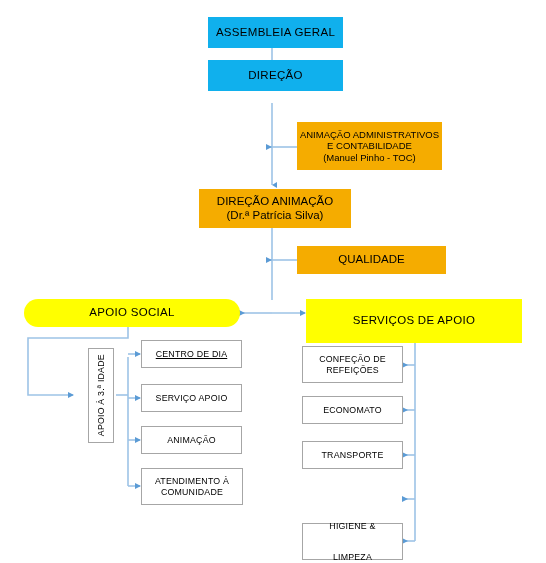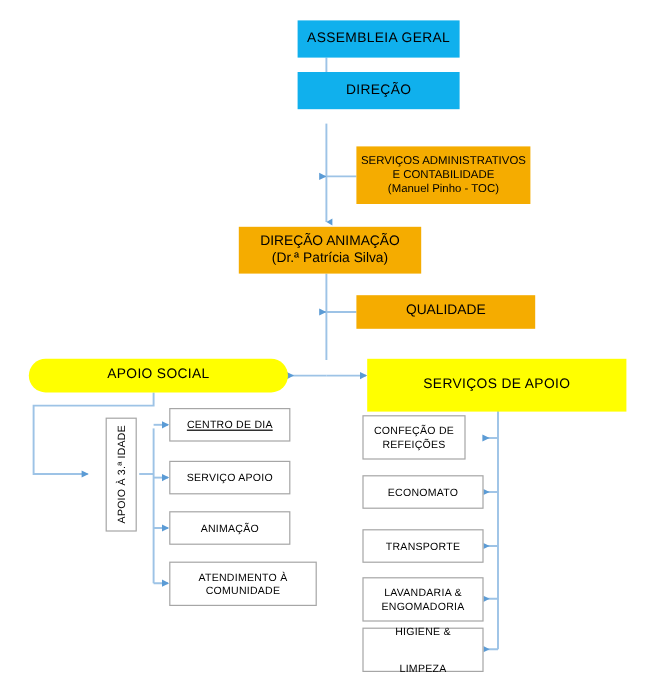--- a/index.html
+++ b/index.html
@@ -31,21 +31,20 @@
     text-align: center;
     line-height: 1.18;
     color: #000000;
     z-index: 2;
   }
   .node span { display: block; }
   .blue {
     background: #10b0ed;
     font-size: 11.5px;
     letter-spacing: 0.3px;
-    margin-left: 40px;
   }
   .orange {
     background: #f5ac00;
     font-size: 9.5px;
   }
   .orange.big {
     font-size: 11.5px;
   }
   .yellow {
     background: #ffff00;
@@ -122,21 +121,21 @@
 
   <div class="node blue" style="left:208px; top:17px; width:135px; height:31px;">
     <span>ASSEMBLEIA GERAL</span>
   </div>
 
   <div class="node blue" style="left:208px; top:60px; width:135px; height:31px;">
     <span>DIREÇÃO</span>
   </div>
 
   <div class="node orange" style="left:297px; top:122px; width:145px; height:48px; flex-direction:column; justify-content:center;">
-    <span>SERVIÇOS ADMINISTRATIVOS</span>
+    <span>ANIMAÇÃO ADMINISTRATIVOS</span>
     <span>E CONTABILIDADE</span>
     <span>(Manuel Pinho - TOC)</span>
   </div>
 
   <div class="node orange big" style="left:199px; top:189px; width:152px; height:39px; flex-direction:column; justify-content:center;">
     <span>DIREÇÃO ANIMAÇÃO</span>
     <span>(Dr.ª Patrícia Silva)</span>
   </div>
 
   <div class="node orange big" style="left:297px; top:246px; width:149px; height:28px;">
@@ -163,43 +162,39 @@
   <div class="node white" style="left:141px; top:384px; width:101px; height:28px; flex-direction:column;">
     <span>SERVIÇO APOIO</span>
     <span></span>
   </div>
 
   <div class="node white" style="left:141px; top:426px; width:101px; height:28px; flex-direction:column;">
     <span>ANIMAÇÃO</span>
     <span></span>
   </div>
 
-  <div class="node white" style="left:141px; top:468px; width:123px; height:37px; flex-direction:column;">
+  <div class="node white" style="left:141px; top:468px; width:102px; height:37px; flex-direction:column;">
     <span>ATENDIMENTO À</span>
     <span>COMUNIDADE</span>
   </div>
 
-  <div class="node white" style="left:302px; top:346px; width:86px; height:37px; flex-direction:column;">
+  <div class="node white" style="left:302px; top:346px; width:101px; height:37px; flex-direction:column;">
     <span>CONFEÇÃO DE</span>
     <span>REFEIÇÕES</span>
   </div>
 
   <div class="node white" style="left:302px; top:441px; width:101px; height:28px; flex-direction:column;">
     <span>TRANSPORTE</span>
     <span></span>
   </div>
 
   <div class="node white" style="left:302px; top:396px; width:101px; height:28px; flex-direction:column;">
     <span>ECONOMATO</span>
     <span></span>
   </div>
 
-  <div class="node white" style="left:302px; top:481px; width:101px; height:37px; flex-direction:column;">
-    <span>LAVANDARIA &amp;</span>
-    <span>ENGOMADORIA</span>
-  </div>
 
   <div class="node white" style="left:302px; top:523px; width:101px; height:37px; flex-direction:column;gap:20px;">
     <span>HIGIENE &amp;</span>
     <span>LIMPEZA</span>
   </div>
 
 </div>
 
 </body></html>

